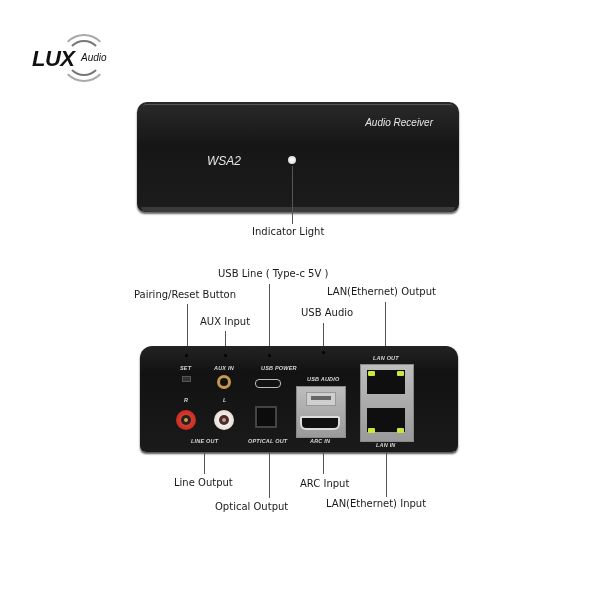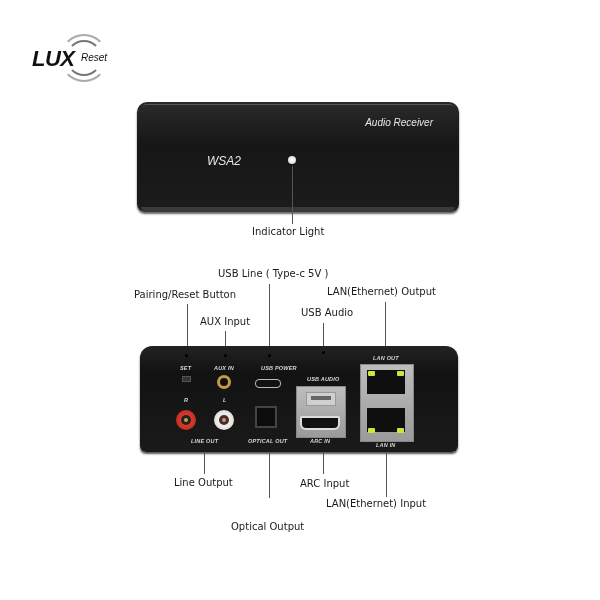--- a/index.html
+++ b/index.html
@@ -40,21 +40,21 @@
   .rj45 { position:absolute; width:38px; height:24px; background:#0f0f0f; }
   .led-g { position:absolute; width:7px; height:5px; background:#c9e83a; border-radius:1px; }
 </style>
 </head>
 <body>
 
 <div class="abs logo">
   <div class="logo-arc" style="left:34px;top:-2px;width:44px;height:44px;border-color:#aaa transparent #aaa transparent;"></div>
   <div class="logo-arc" style="left:40px;top:4px;width:32px;height:32px;border-color:#777 transparent #777 transparent;"></div>
   <span class="logo-lux">LUX</span>
-  <span class="logo-audio">Reset</span>
+  <span class="logo-audio">Audio</span>
 </div>
 
 <div class="abs front">
   <div class="front-top"></div>
   <span class="front-title">Audio Receiver</span>
   <span class="front-model">WSA2</span>
   <div class="front-led"></div>
   <div class="front-bottom"></div>
 </div>
 <div class="vline" style="left:292px;top:166px;height:58px;"></div>
@@ -127,14 +127,14 @@
   <span class="tiny" style="left:236px;top:96px;">LAN IN</span>
 </div>
 
 <div class="vline" style="left:204px;top:452px;height:22px;"></div>
 <div class="vline" style="left:269px;top:452px;height:46px;"></div>
 <div class="vline" style="left:323px;top:452px;height:22px;"></div>
 <div class="vline" style="left:386px;top:452px;height:45px;"></div>
 
 <span class="label" style="left:174px;top:477px;">Line Output</span>
 <span class="label" style="left:300px;top:478px;">ARC Input</span>
-<span class="label" style="left:231px;top:501px;margin-top:20px;">Optical Output</span>
+<span class="label" style="left:215px;top:501px;">Optical Output</span>
 <span class="label" style="left:326px;top:498px;">LAN(Ethernet) Input</span>
 
 </body></html>

